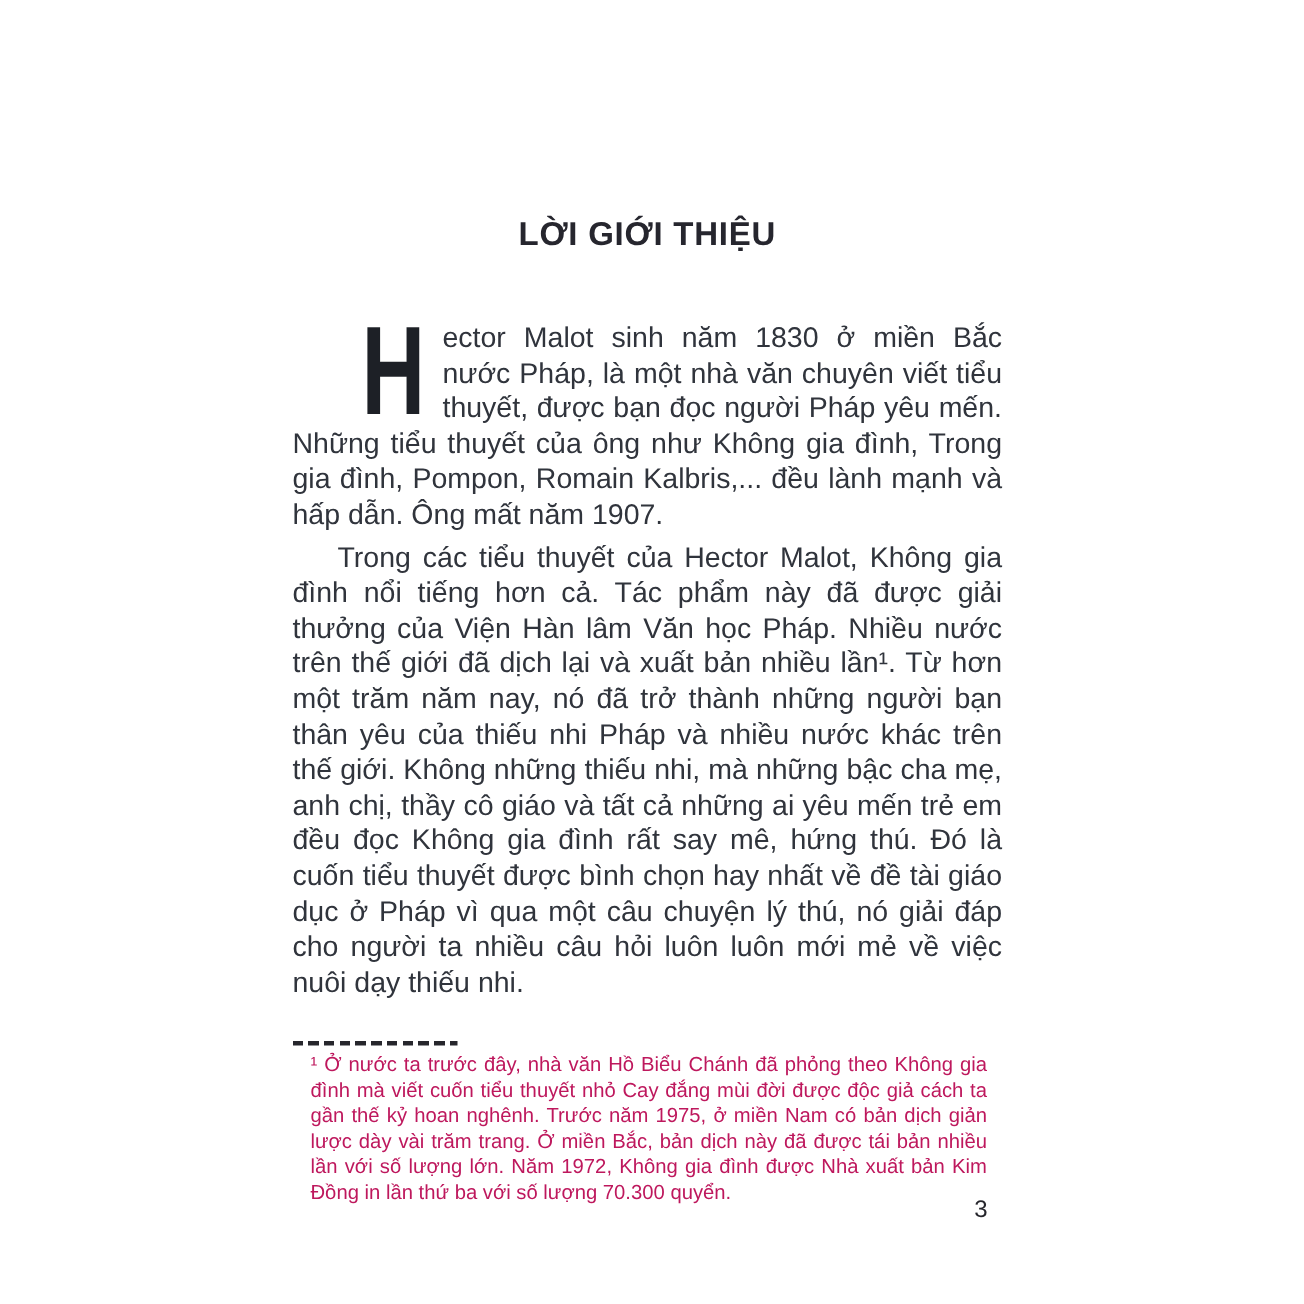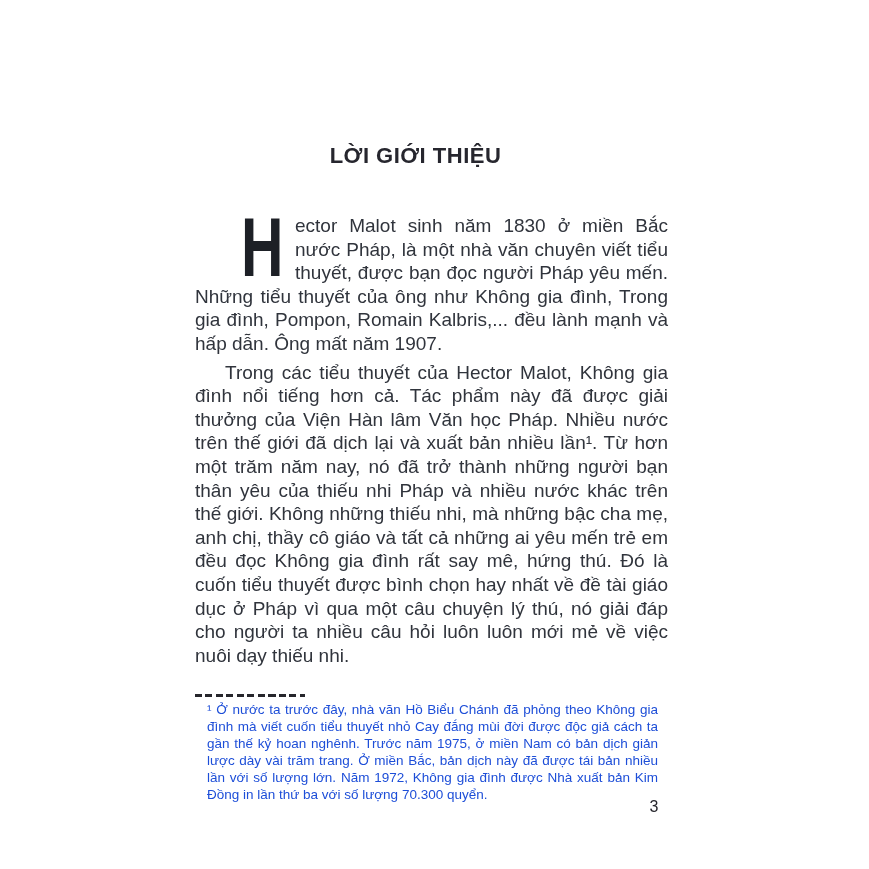--- a/index.html
+++ b/index.html
@@ -11,21 +11,21 @@
     position: relative;
     width: 869px;
     height: 869px;
     background: #ffffff;
     font-family: "Liberation Sans", sans-serif;
     color: #30343c;
     overflow: hidden;
   }
   .page-title {
     position: absolute;
-    left: 179px;
+    left: 195px;
     top: 143px;
     width: 473px;
     margin: 0;
     text-align: center;
     font-size: 22px;
     line-height: 26px;
     font-weight: bold;
     letter-spacing: 0.5px;
     color: #26262e;
   }
@@ -70,21 +70,21 @@
     width: 110px;
     height: 3px;
     background: repeating-linear-gradient(90deg, #26262c 0px, #26262c 7px, transparent 7px, transparent 10.5px);
     margin: 0 0 4px 0;
   }
   .footnote {
     margin: 0 0 0 12px;
     font-size: 13.5px;
     line-height: 17px;
     text-align: justify;
-    color: #1d4ed8;
+    color: #be185d;
   }
   .page-number {
     position: absolute;
     left: 644px;
     top: 798px;
     width: 20px;
     text-align: center;
     font-size: 16px;
     line-height: 18px;
     color: #26262c;

